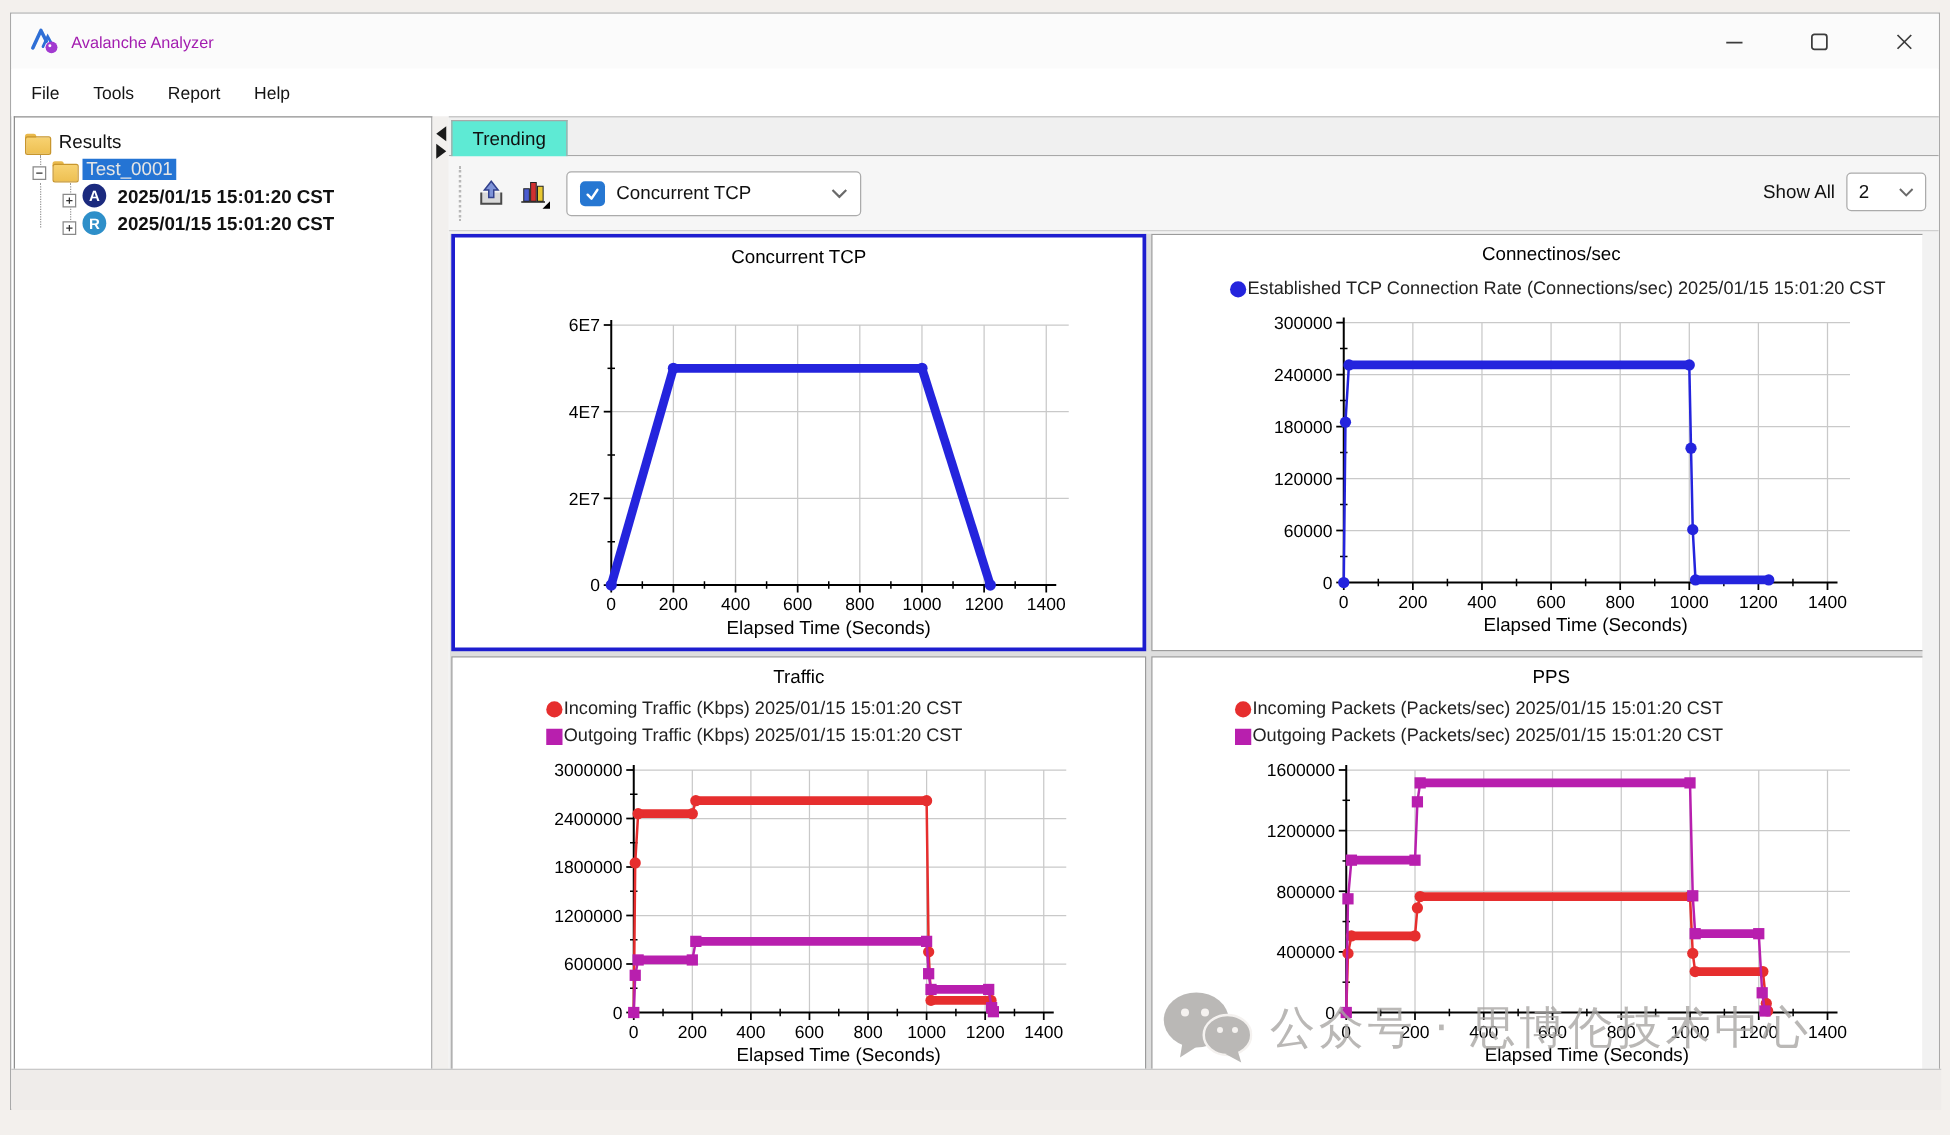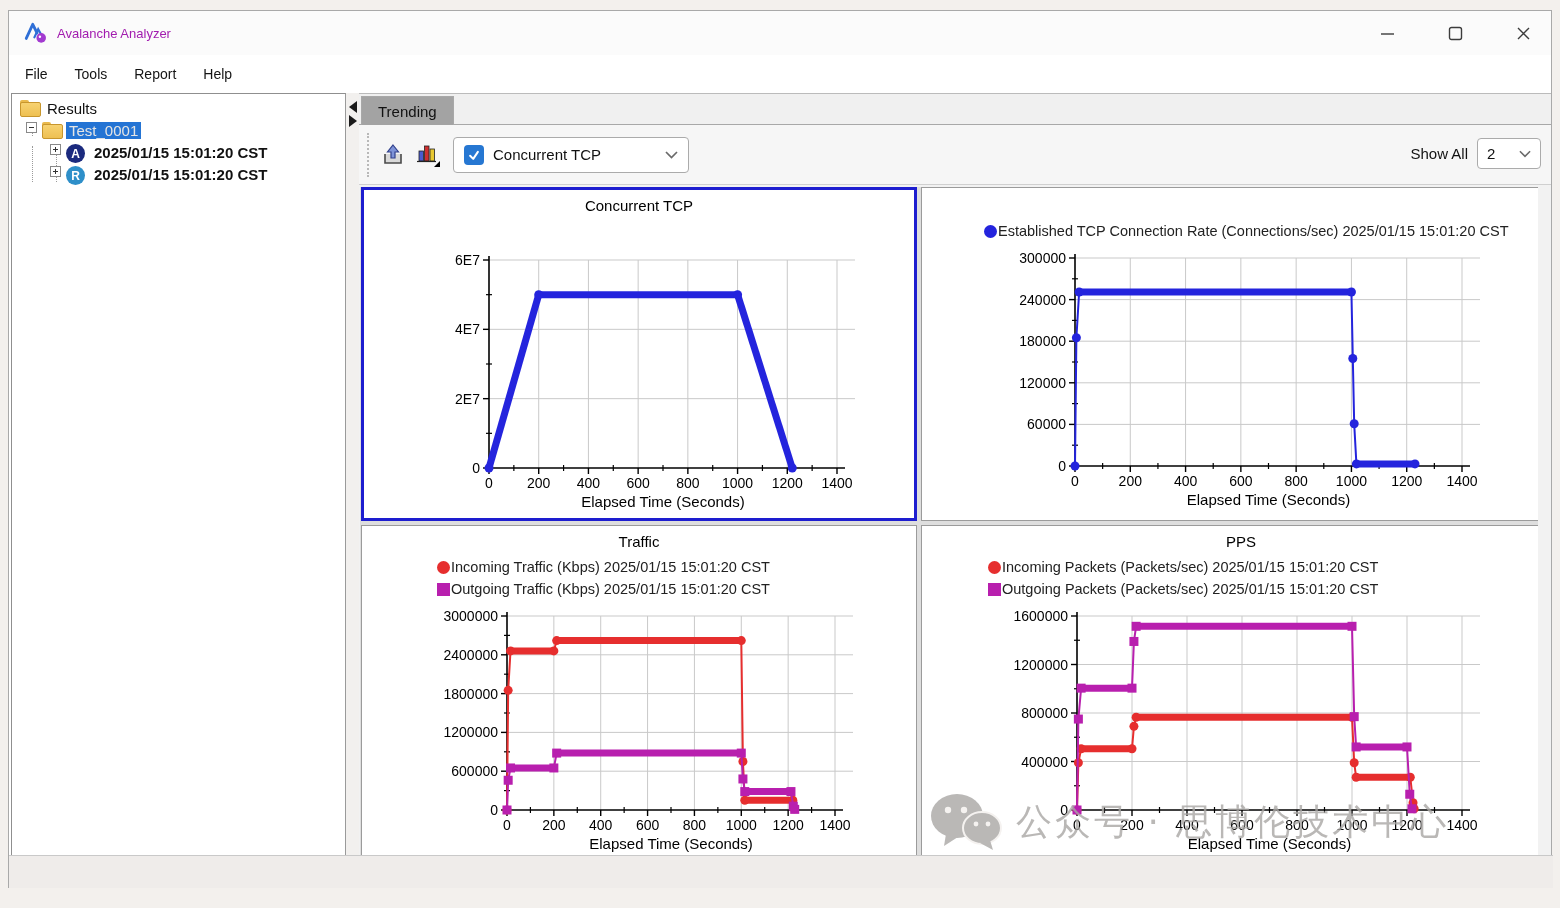--- a/index.html
+++ b/index.html
@@ -9,40 +9,40 @@
   #titlebar { position:absolute; left:0; top:0; width:100%; height:44px; background:#fbfbfb; display:flex; align-items:center; }
   #app-icon { margin-left:14px; width:26px; height:26px; }
   #win-title { margin-left:8px; font-size:13px; color:#a21caf; }
   #win-controls { position:absolute; right:20px; top:0; height:44px; display:flex; align-items:center; gap:52px; }
   .win-btn { width:16px; height:16px; display:flex; align-items:center; justify-content:center; cursor:default; }
   
   #menubar { position:absolute; left:0; top:44px; width:100%; height:38px; background:#ffffff; display:flex; align-items:center; padding-left:16px; gap:27px; }
   .menu-item { font-size:14px; color:#141414; }
   
   #tree-panel { position:absolute; left:2px; top:82px; width:335px; height:792px; background:#ffffff; border:1px solid #8f8f8f; border-right:1px solid #9a9a9a; overflow:hidden; }
-  .tree-row { display:flex; align-items:flex-start; height:22px; font-size:15px; color:#111; position:relative; }
+  .tree-row { display:flex; align-items:flex-end; height:22px; font-size:15px; color:#111; position:relative; }
   .tree-label { padding:0 3px; white-space:nowrap; }
   .tree-label.selected { background:#2474d4; color:#e5e5e5; }
   .folder { width:19px; height:15px; position:relative; margin-right:5px; flex:0 0 auto; }
   .folder:before { content:""; position:absolute; left:0; top:0; width:9px; height:4px; background:#e9b94c; border-radius:2px 2px 0 0; }
   .folder:after { content:""; position:absolute; left:0; top:2px; width:19px; height:13px; background:linear-gradient(#f7d271,#eec052); border:1px solid #c8962d; border-radius:2px; }
   .expander { width:11px; height:11px; border:1px solid #898989; background:#fff; position:relative; margin-right:5px; flex:0 0 auto; }
   .expander:before { content:""; position:absolute; left:2px; top:4px; width:5px; height:1px; background:#333; }
   .expander.plus:after { content:""; position:absolute; left:4px; top:2px; width:1px; height:5px; background:#333; }
   .node-badge { width:19px; height:19px; border-radius:50%; color:#fff; font-size:12px; font-weight:bold; display:flex; align-items:center; justify-content:center; margin-right:6px; flex:0 0 auto; }
   .dotline { position:absolute; border-left:1px dotted #9a9a9a; }
   
   #splitter { position:absolute; left:337px; top:82px; width:13px; height:792px; background:#f2f0ee; }
   .split-arrow { width:0; height:0; margin:2px auto; cursor:pointer; }
   .split-arrow.left  { border-top:6px solid transparent; border-bottom:6px solid transparent; border-right:8px solid #1a1a1a; }
   .split-arrow.right { border-top:6px solid transparent; border-bottom:6px solid transparent; border-left:8px solid #1a1a1a; }
   
   #right-panel { position:absolute; left:350px; top:82px; width:1192px; height:792px; background:#f2f2f2; border-top:1px solid #bbb; overflow:hidden; }
   #tabstrip { position:absolute; left:0; top:0; width:100%; height:31px; border-bottom:1px solid #a8a8a8; background:#f0f0f0; }
-  #tab-trending { position:absolute; left:2px; top:2px; height:30px; padding:0 16px; background:#a3a3a3; border:1px solid #a8a8a8; border-bottom:none; display:flex; align-items:center; font-size:15px; color:#111; }
+  #tab-trending { position:absolute; left:2px; top:2px; height:30px; padding:0 16px; background:#5eead4; border:1px solid #a8a8a8; border-bottom:none; display:flex; align-items:center; font-size:15px; color:#111; }
   #toolbar { position:absolute; left:0; top:31px; width:100%; height:60px; background:#f6f6f6; border-bottom:1px solid #d0d0d0; display:flex; align-items:center; }
   #toolbar-grip { width:4px; height:44px; border-left:2px dotted #b8b8b8; margin-left:8px; }
   .tool-icon { width:26px; height:26px; margin-left:9px; display:flex; align-items:center; justify-content:center; cursor:pointer; }
   #chart-combo { margin-left:12px; width:236px; height:36px; background:#fff; border:1px solid #ababab; border-radius:4px; display:flex; align-items:center; padding:0 10px; cursor:pointer; }
   #combo-check { width:20px; height:20px; border-radius:4px; background:#2677d2; display:flex; align-items:center; justify-content:center; }
   #combo-value { margin-left:9px; font-size:15px; color:#111; flex:1; }
   #showall-wrap { position:absolute; right:10px; top:13px; display:flex; align-items:center; gap:9px; }
   #showall-label { font-size:15px; color:#111; }
   #showall-combo { width:64px; height:31px; background:#fff; border:1px solid #ababab; border-radius:4px; display:flex; align-items:center; justify-content:space-between; padding:0 9px; font-size:15px; color:#111; cursor:pointer; }
   
@@ -227,20 +227,21 @@
             <line x1="125" y1="220" x2="174.71428571428572" y2="46.66666666666666" stroke="#2424dd" stroke-width="7" stroke-linecap="butt"></line>
             <line x1="174.71428571428572" y1="46.66666666666666" x2="373.57142857142856" y2="46.66666666666666" stroke="#2424dd" stroke-width="7" stroke-linecap="butt"></line>
             <line x1="373.57142857142856" y1="46.66666666666666" x2="428.25714285714287" y2="220" stroke="#2424dd" stroke-width="7" stroke-linecap="butt"></line>
             <circle cx="125" cy="220" r="4.5" fill="#2424dd"></circle>
             <circle cx="174.71428571428572" cy="46.66666666666666" r="4.5" fill="#2424dd"></circle>
             <circle cx="373.57142857142856" cy="46.66666666666666" r="4.5" fill="#2424dd"></circle>
             <circle cx="428.25714285714287" cy="220" r="4.5" fill="#2424dd"></circle>
           </svg>
       </div>
       <div class="card" id="chart-1" style="left:561px; top:0; width:640px; height:334px;">
+        <div class="chart-title">Connectinos/sec</div>
         <div class="legend" style="top: 32px; padding-left: 62px;">
             <div class="legend-row">
               <span class="legend-marker" style="width: 13px; height: 13px; background: rgb(36, 36, 221); border-radius: 50%;"></span>
               <span>Established TCP Connection Rate (Connections/sec) 2025/01/15 15:01:20 CST</span>
             </div>
           </div>
         <svg class="plot" width="640" height="276" viewBox="0 0 640 276" style="top: 58px;">
             <line x1="208.28571428571428" y1="12" x2="208.28571428571428" y2="220" stroke="#c9c9c9" stroke-width="1"></line>
             <line x1="263.57142857142856" y1="12" x2="263.57142857142856" y2="220" stroke="#c9c9c9" stroke-width="1"></line>
             <line x1="318.8571428571429" y1="12" x2="318.8571428571429" y2="220" stroke="#c9c9c9" stroke-width="1"></line>

